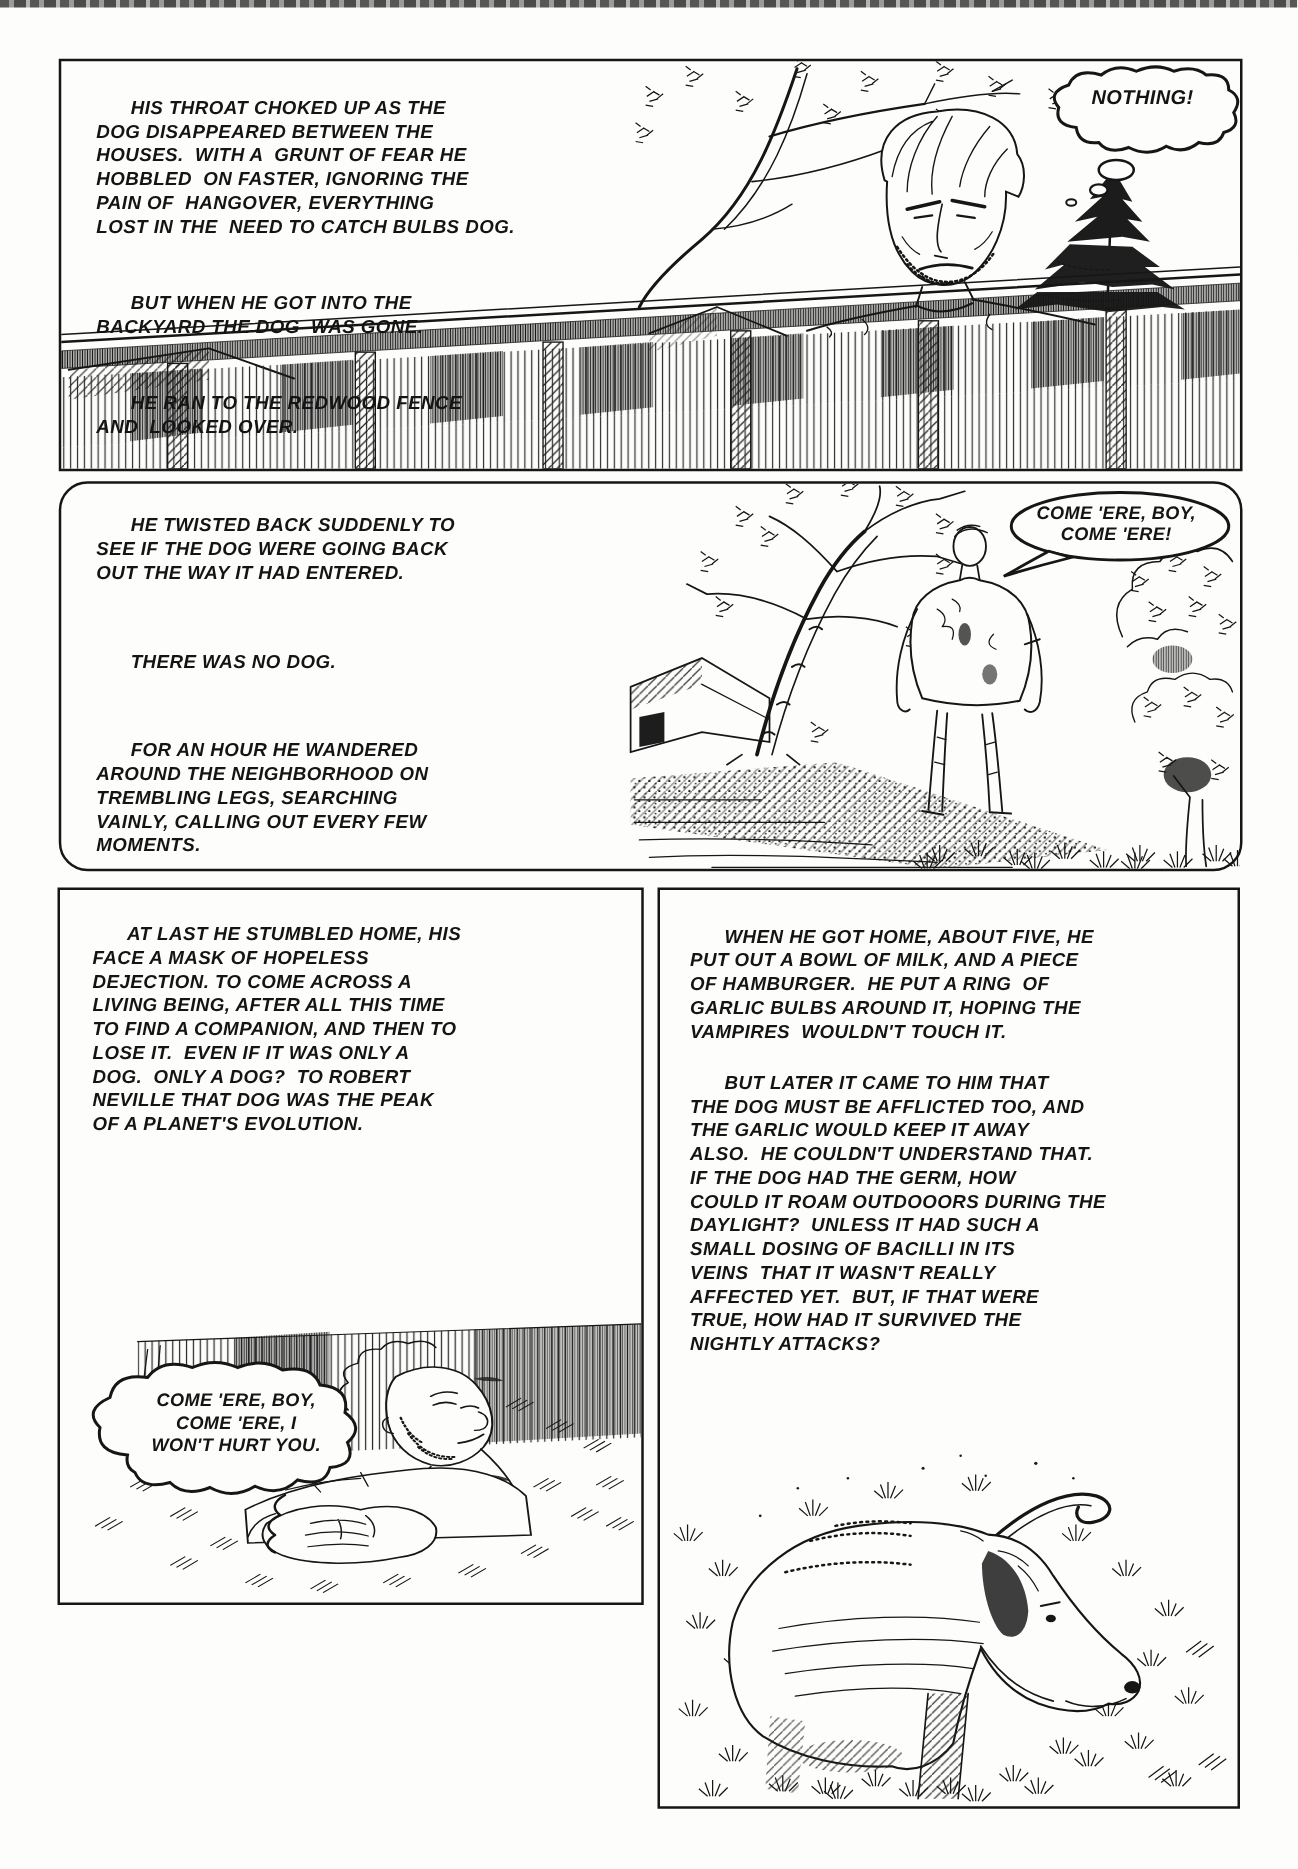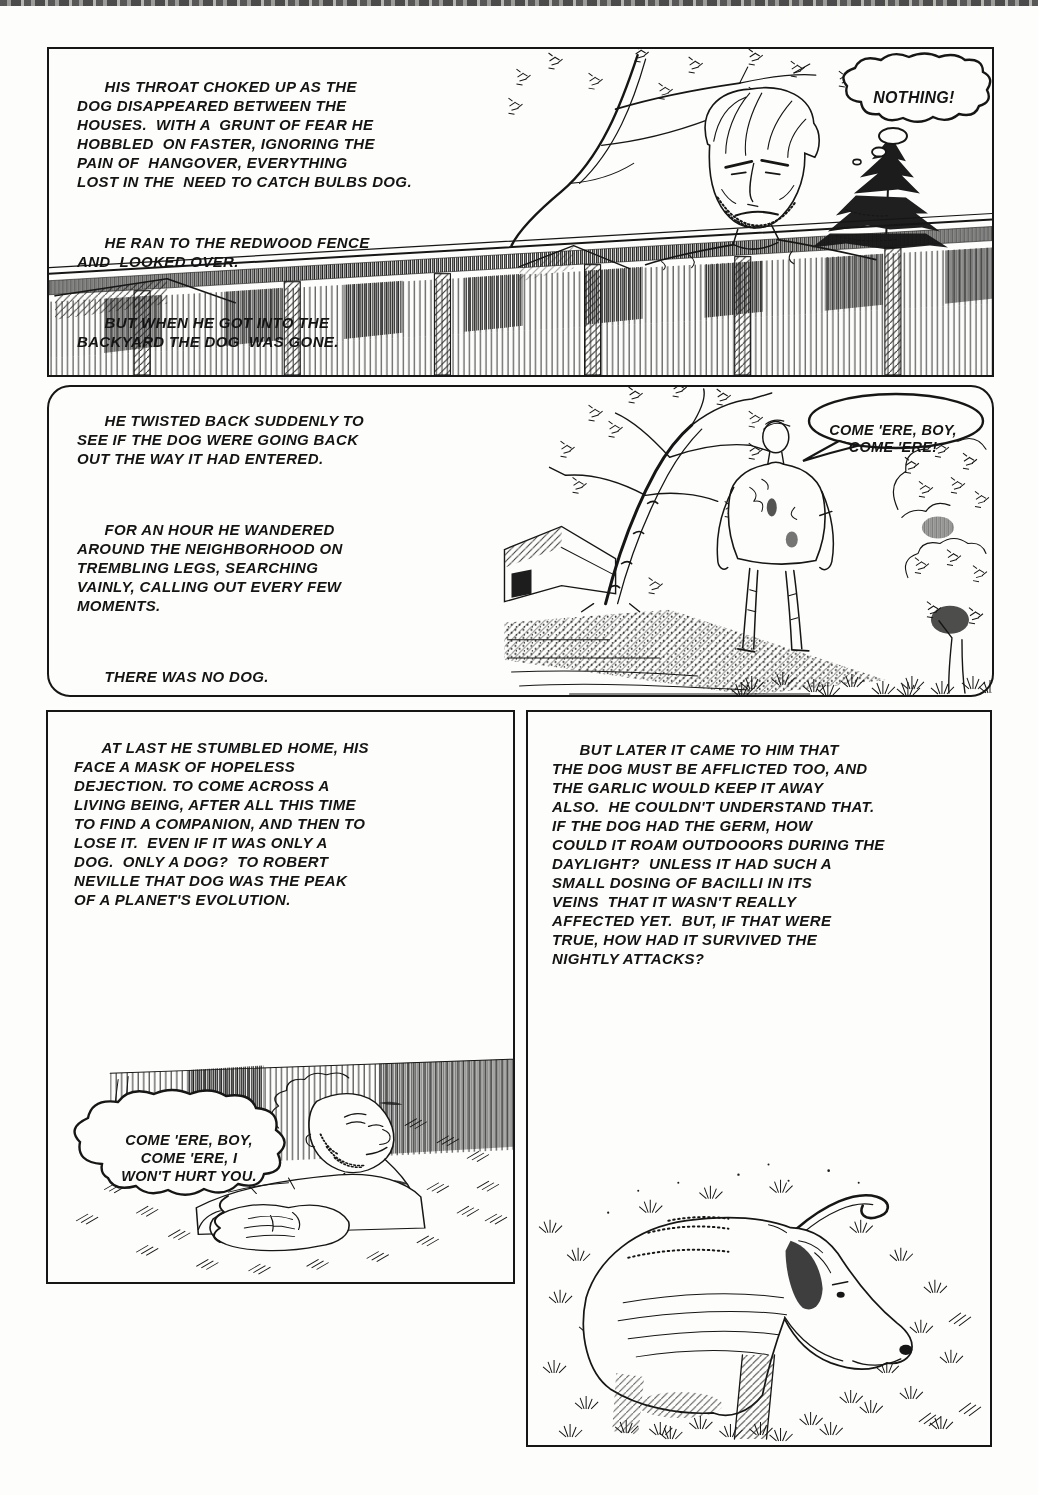--- a/index.html
+++ b/index.html
@@ -25,21 +25,21 @@
   .narr p{margin:0;white-space:pre-wrap;text-indent:14px;}
   #p1 .narr p{margin-bottom:42px;}
   #p2 .narr p{margin-bottom:52px;}
   #p3 .narr p{margin-bottom:26px;}
   #p4 .narr p{margin-bottom:22px;}
   .balloon{position:absolute;z-index:4;}
   .balloon svg{position:absolute;inset:0;width:100%;height:100%;}
   .balloon .bt{
     position:relative;z-index:2;text-align:center;
     font-style:italic;font-weight:700;font-size:14.5px;line-height:17px;
-    letter-spacing:.3px;white-space:pre-wrap;color:#141414;margin-top:19px;
+    letter-spacing:.3px;white-space:pre-wrap;color:#141414;
   }
   #b1 .bt{padding-top:20px;font-size:16px;}
   #b2 .bt{padding-top:12px;}
   #b3 .bt{padding-top:26px;line-height:18px;}
   .ink{stroke:#161616;fill:none;stroke-linecap:round;stroke-linejoin:round;}
 </style>
 </head>
 <body>
 
 <svg width="0" height="0" style="position:absolute">
@@ -143,24 +143,24 @@
         </g>
       </g>
     </svg>
     <div class="narr" style="left:28px;top:28px;width:446px;">
       <p>   HIS THROAT CHOKED UP AS THE
 DOG DISAPPEARED BETWEEN THE
 HOUSES.  WITH A  GRUNT OF FEAR HE
 HOBBLED  ON FASTER, IGNORING THE
 PAIN OF  HANGOVER, EVERYTHING
 LOST IN THE  NEED TO CATCH BULBS DOG.</p>
+      <p>   BUT WHEN HE GOT INTO THE
+BACKYARD THE DOG  WAS GONE.</p>
       <p>   HE RAN TO THE REDWOOD FENCE
 AND  LOOKED OVER.</p>
-      <p>   BUT WHEN HE GOT INTO THE
-BACKYARD THE DOG  WAS GONE.</p>
     </div>
     <div class="balloon" id="b1" style="left:786px;top:1px;width:158px;height:122px;">
       <svg viewBox="0 0 158 122">
         <path d="M26 52 Q 8 50 12 36 Q 2 24 20 18 Q 26 4 46 10 Q 58 0 74 7 Q 90 0 104 7 Q 120 2 130 10 Q 148 8 148 22 Q 160 28 152 40 Q 158 52 144 56 Q 140 68 124 64 Q 112 74 98 67 Q 84 76 68 68 Q 52 74 44 64 Q 28 66 26 52 Z" fill="#fdfdfb" stroke="#161616" stroke-width="2.4"></path>
         <ellipse cx="58" cy="86" rx="14" ry="8" fill="#fdfdfb" stroke="#161616" stroke-width="2"></ellipse>
         <ellipse cx="44" cy="102" rx="7" ry="4.5" fill="#fdfdfb" stroke="#161616" stroke-width="1.8"></ellipse>
         <ellipse cx="22" cy="112" rx="4" ry="2.6" fill="#fdfdfb" stroke="#161616" stroke-width="1.6"></ellipse>
       </svg>
       <div class="bt">NOTHING!</div>
     </div>
@@ -238,26 +238,26 @@
           <use href="#tuft" x="938" y="305"></use>
         <use href="#tuft" x="690" y="307"></use>
           <use href="#tuft" x="776" y="307"></use>
           <use href="#tuft" x="856" y="307"></use>
       </g>
     </svg>
     <div class="narr" style="left:28px;top:24px;width:446px;">
       <p>   HE TWISTED BACK SUDDENLY TO
 SEE IF THE DOG WERE GOING BACK
 OUT THE WAY IT HAD ENTERED.</p>
+      <p>   THERE WAS NO DOG.</p>
       <p>   FOR AN HOUR HE WANDERED
 AROUND THE NEIGHBORHOOD ON
 TREMBLING LEGS, SEARCHING
 VAINLY, CALLING OUT EVERY FEW
 MOMENTS.</p>
-      <p>   THERE WAS NO DOG.</p>
     </div>
     <div class="balloon" id="b2" style="left:748px;top:4px;width:192px;height:78px;">
       <svg viewBox="0 0 192 78">
         <ellipse cx="99" cy="30" rx="87" ry="27" fill="#fdfdfb" stroke="#161616" stroke-width="2.4"></ellipse>
         <path d="M42 50 Q 20 62 6 70 Q 32 62 60 55 Z" fill="#fdfdfb" stroke="#161616" stroke-width="2.2"></path>
         <path d="M44 48 Q 70 55 96 55 Q 70 51 48 46 Z" fill="#fdfdfb" stroke="#fdfdfb" stroke-width="1"></path>
       </svg>
       <div class="bt">COME 'ERE, BOY,
 COME 'ERE!</div>
     </div>
@@ -390,20 +390,25 @@
         <polygon points="88,660 116,664 110,722 84,718" fill="url(#pd)" opacity=".75"></polygon>
         <ellipse cx="152" cy="692" rx="42" ry="13" fill="url(#pd)" opacity=".8"></ellipse>
         <use href="#tuft" x="170" y="716"></use>
           <use href="#tuft" x="230" y="722"></use>
           <use href="#tuft" x="280" y="712"></use>
         <use href="#tuft" x="320" y="690"></use>
           <use href="#tuft" x="130" y="722"></use>
       </g>
     </svg>
     <div class="narr" style="left:24px;top:28px;width:440px;">
+      <p>   WHEN HE GOT HOME, ABOUT FIVE, HE
+PUT OUT A BOWL OF MILK, AND A PIECE
+OF HAMBURGER.  HE PUT A RING  OF
+GARLIC BULBS AROUND IT, HOPING THE
+VAMPIRES  WOULDN'T TOUCH IT.</p>
       <p>   BUT LATER IT CAME TO HIM THAT
 THE DOG MUST BE AFFLICTED TOO, AND
 THE GARLIC WOULD KEEP IT AWAY
 ALSO.  HE COULDN'T UNDERSTAND THAT.
 IF THE DOG HAD THE GERM, HOW
 COULD IT ROAM OUTDOOORS DURING THE
 DAYLIGHT?  UNLESS IT HAD SUCH A
 SMALL DOSING OF BACILLI IN ITS
 VEINS  THAT IT WASN'T REALLY
 AFFECTED YET.  BUT, IF THAT WERE

